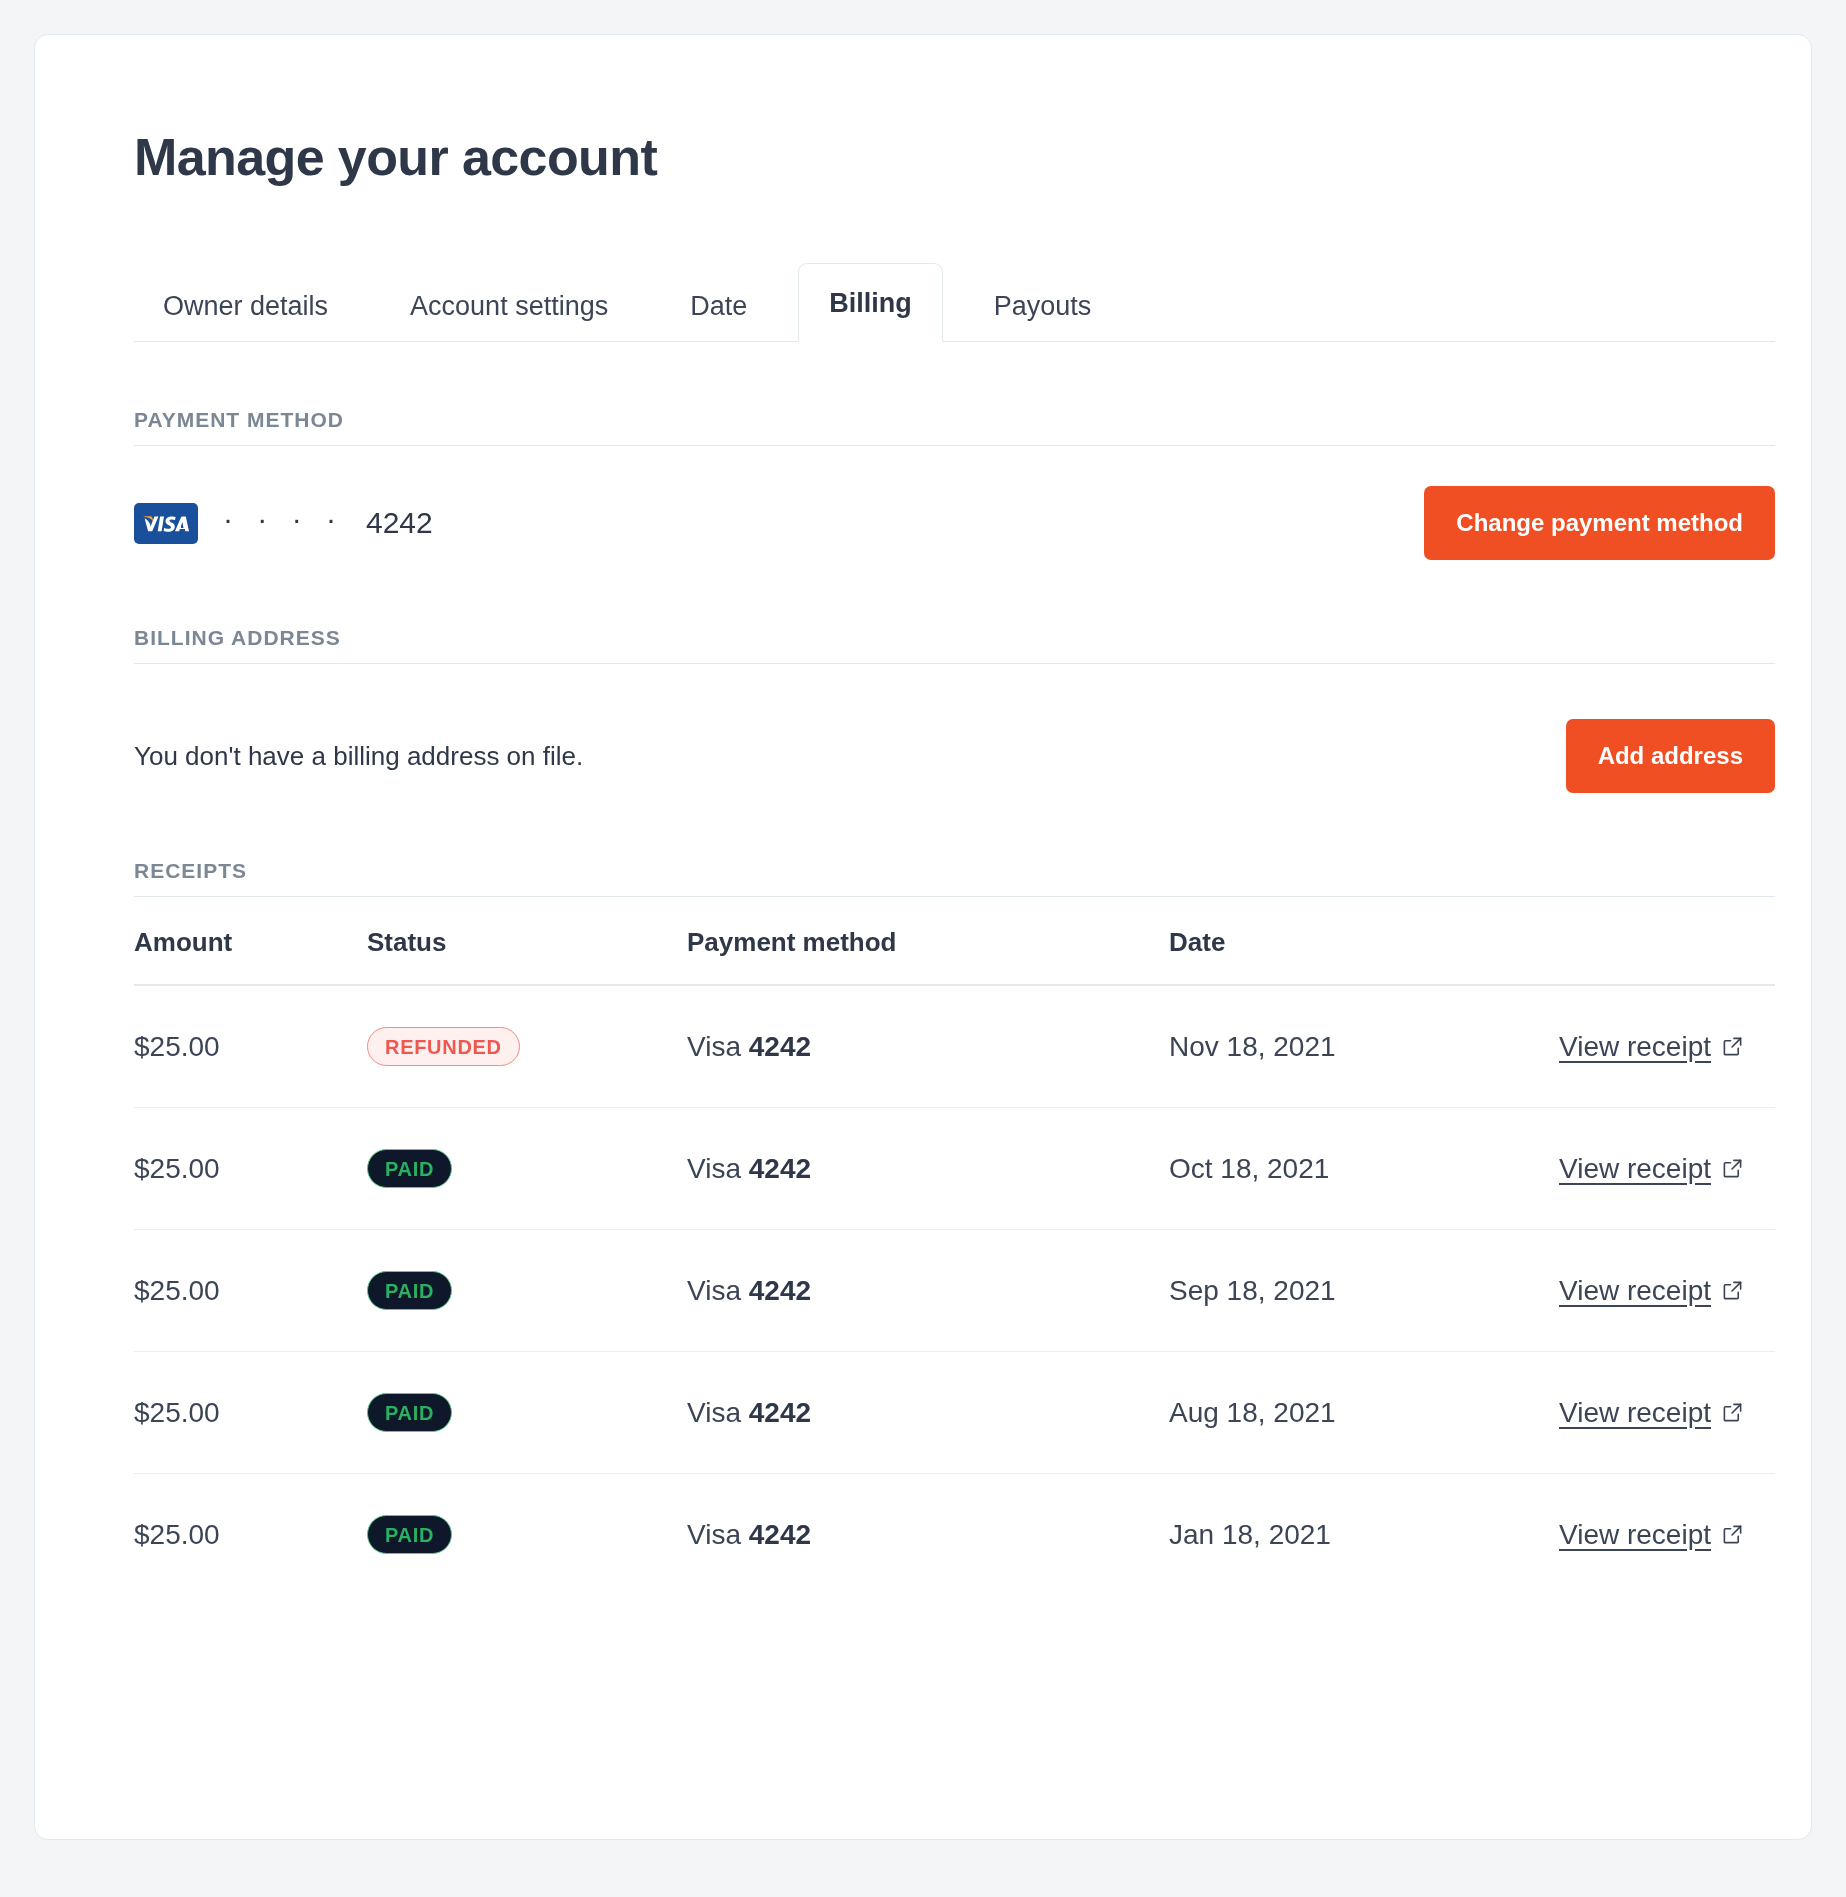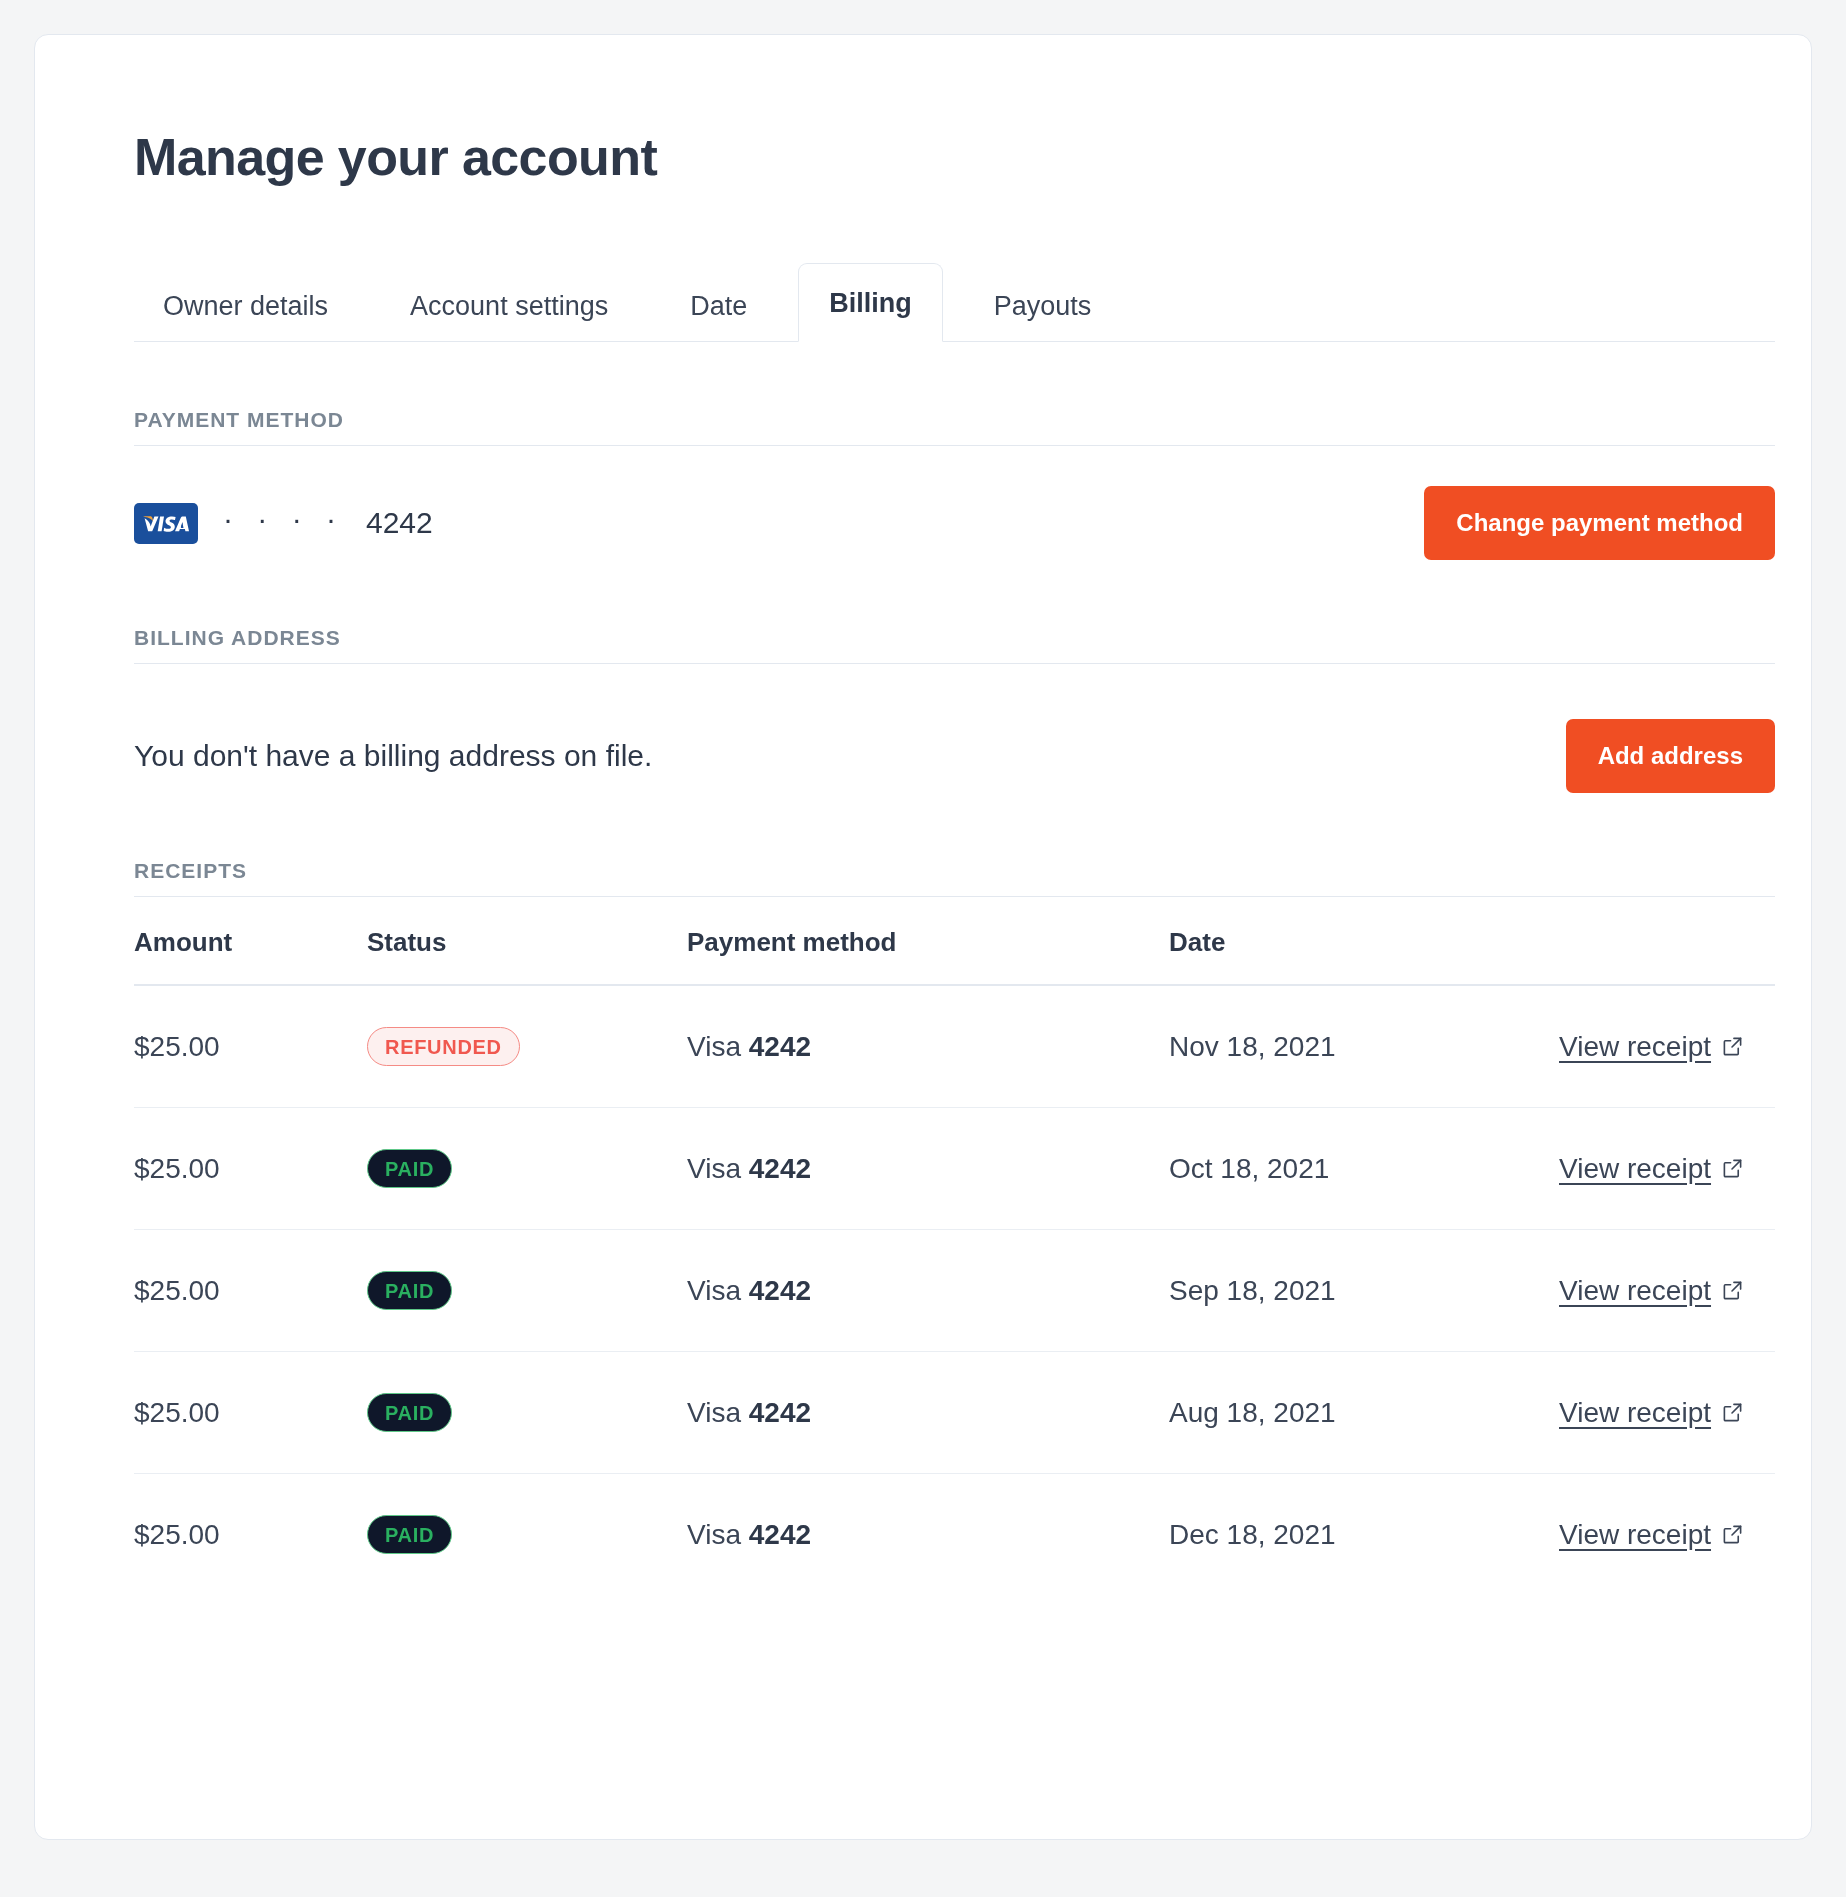--- a/index.html
+++ b/index.html
@@ -151,21 +151,21 @@
   
   .ba-row {
     margin-top: 55px;
     margin-left: 37px;
     width: 1641px;
     display: flex;
     align-items: center;
     justify-content: space-between;
   }
   .ba-text {
-    font-size: 30px;
+    font-size: 26px;
     color: #2e3849;
     line-height: 1;
   }
 
   
   .table {
     margin-top: 30px;
     margin-left: 37px;
     width: 1641px;
     border-collapse: collapse;
@@ -387,21 +387,21 @@
       </a>
     </td>
   </tr>
 
   <tr class="last-row">
     <td class="col-amount"><span>$25.00</span></td>
     <td class="col-status"><span class="badge paid">PAID</span></td>
     <td class="col-method">
       <span class="method-brand">Visa </span><span class="method-digits">4242</span>
     </td>
-    <td class="col-date"><span>Dec 18, 2021</span></td>
+    <td class="col-date"><span>Jan 18, 2021</span></td>
     <td class="col-action">
       <a class="view-link">
         <span class="txt">View receipt</span>
         <span>
           <svg width="21" height="21" viewBox="0 0 22 22" fill="none" xmlns="http://www.w3.org/2000/svg">
             <path d="M12.5 2.5 H19.5 V9.5" stroke="#3b4556" stroke-width="1.7" stroke-linecap="round" stroke-linejoin="round"></path>
             <path d="M19.5 2.5 L10.5 11.5" stroke="#3b4556" stroke-width="1.7" stroke-linecap="round"></path>
             <path d="M17 13 V18.5 A1 1 0 0 1 16 19.5 H3.5 A1 1 0 0 1 2.5 18.5 V6 A1 1 0 0 1 3.5 5 H9" stroke="#3b4556" stroke-width="1.7" stroke-linecap="round" stroke-linejoin="round"></path>
           </svg>
         </span>

